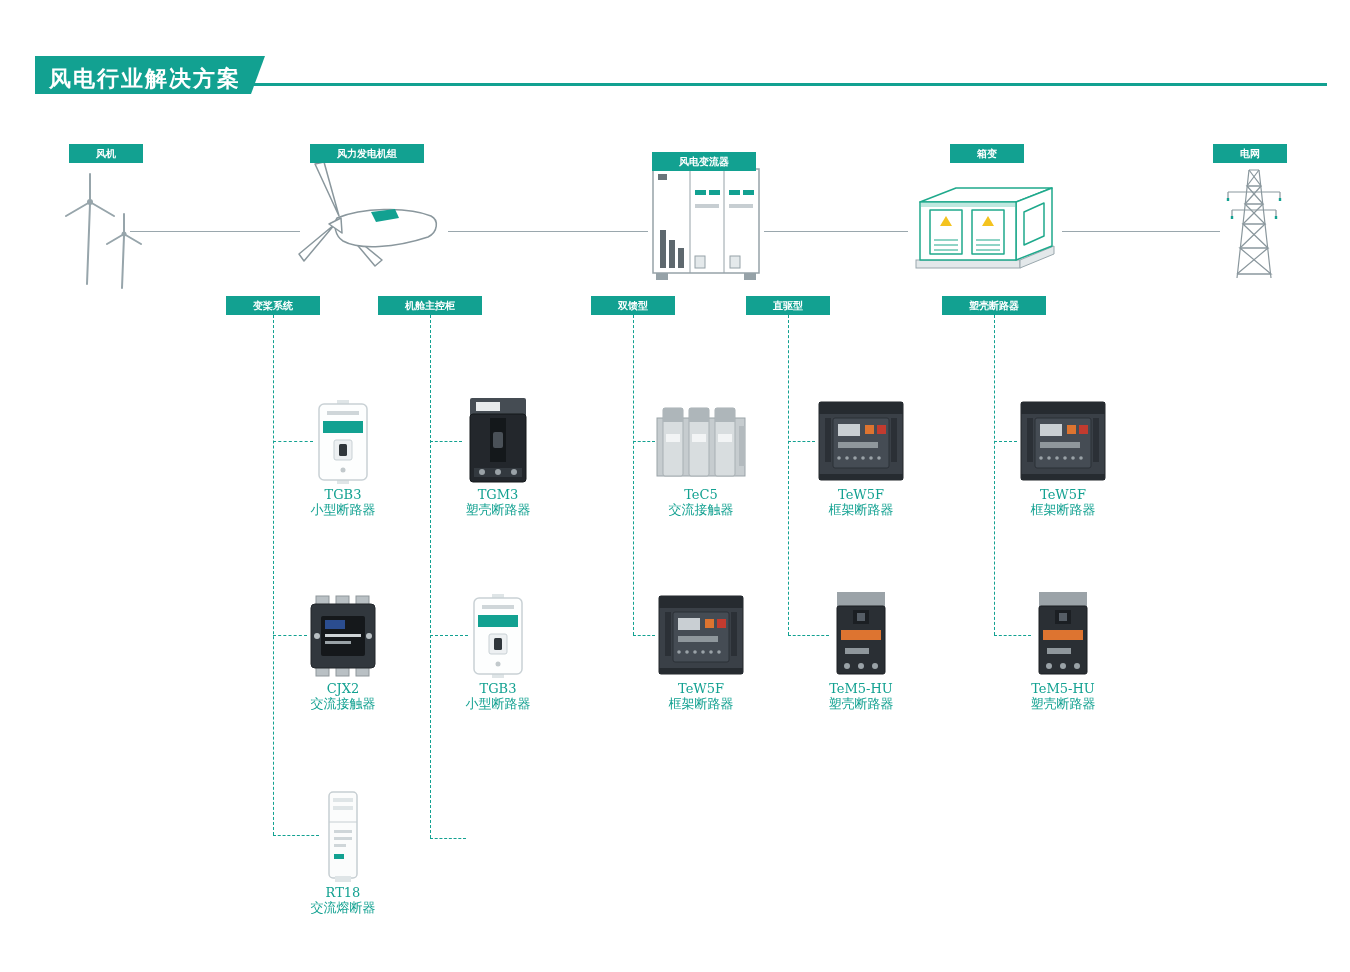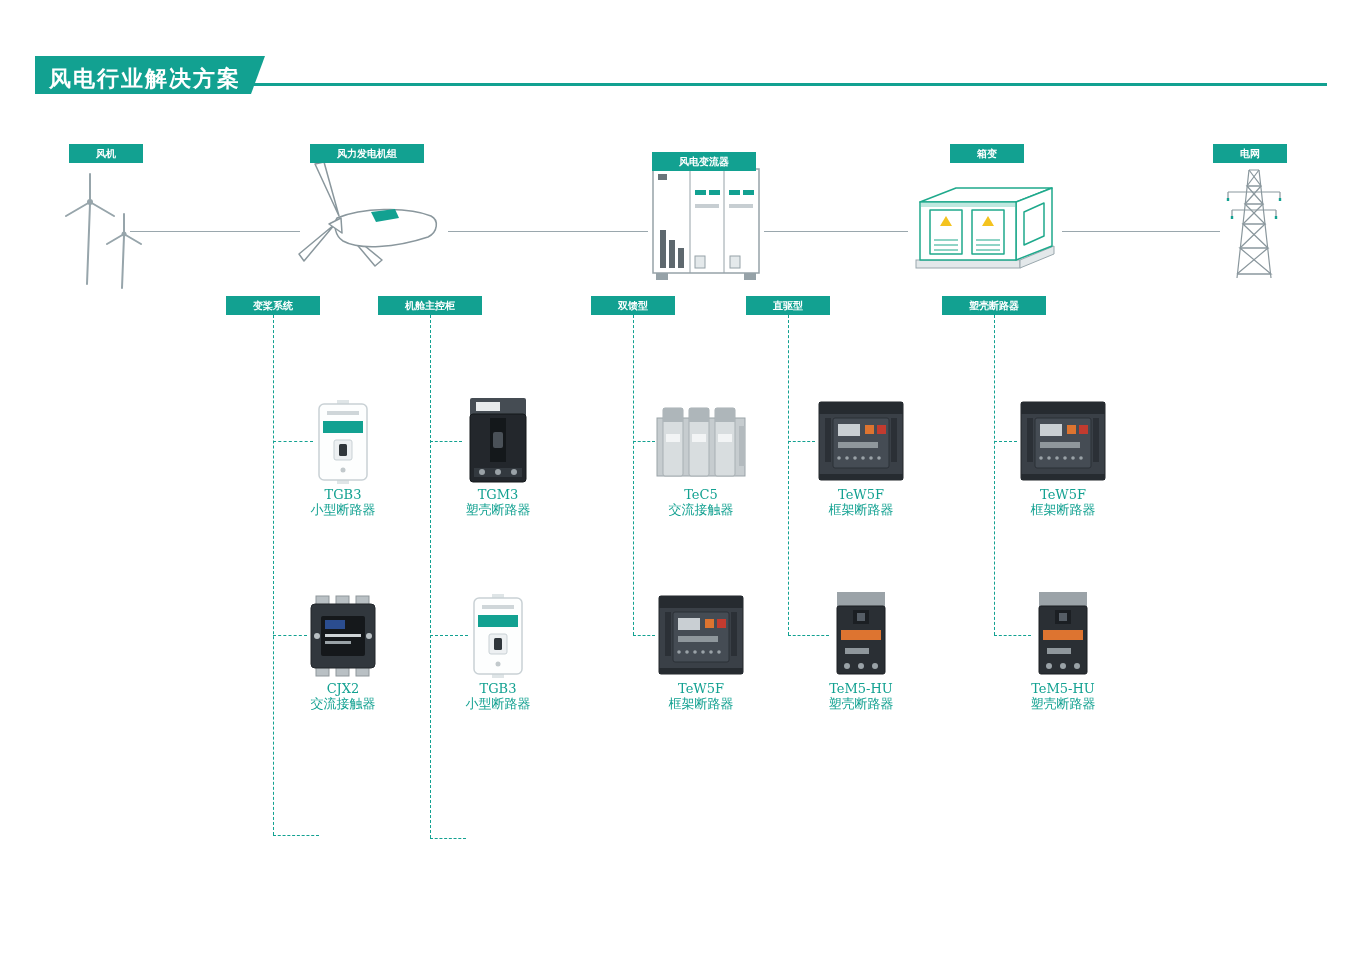--- a/index.html
+++ b/index.html
@@ -320,20 +320,27 @@
     <div class="p-model">TGB3</div>
     <div class="p-name">小型断路器</div>
   </div>
   <div class="product" style="left:278px;top:594px">
     <svg width="72" height="84">
         <use href="#sym-cjx2"></use>
       </svg>
     <div class="p-model">CJX2</div>
     <div class="p-name">交流接触器</div>
   </div>
+  <div class="product" style="left:278px;top:788px">
+    <svg width="48" height="94">
+        <use href="#sym-rt18"></use>
+      </svg>
+    <div class="p-model">RT18</div>
+    <div class="p-name">交流熔断器</div>
+  </div>
 
   <div class="product" style="left:433px;top:396px">
     <svg width="72" height="88">
         <use href="#sym-tgm3"></use>
       </svg>
     <div class="p-model">TGM3</div>
     <div class="p-name">塑壳断路器</div>
   </div>
   <div class="product" style="left:433px;top:594px">
     <svg width="60" height="84">

